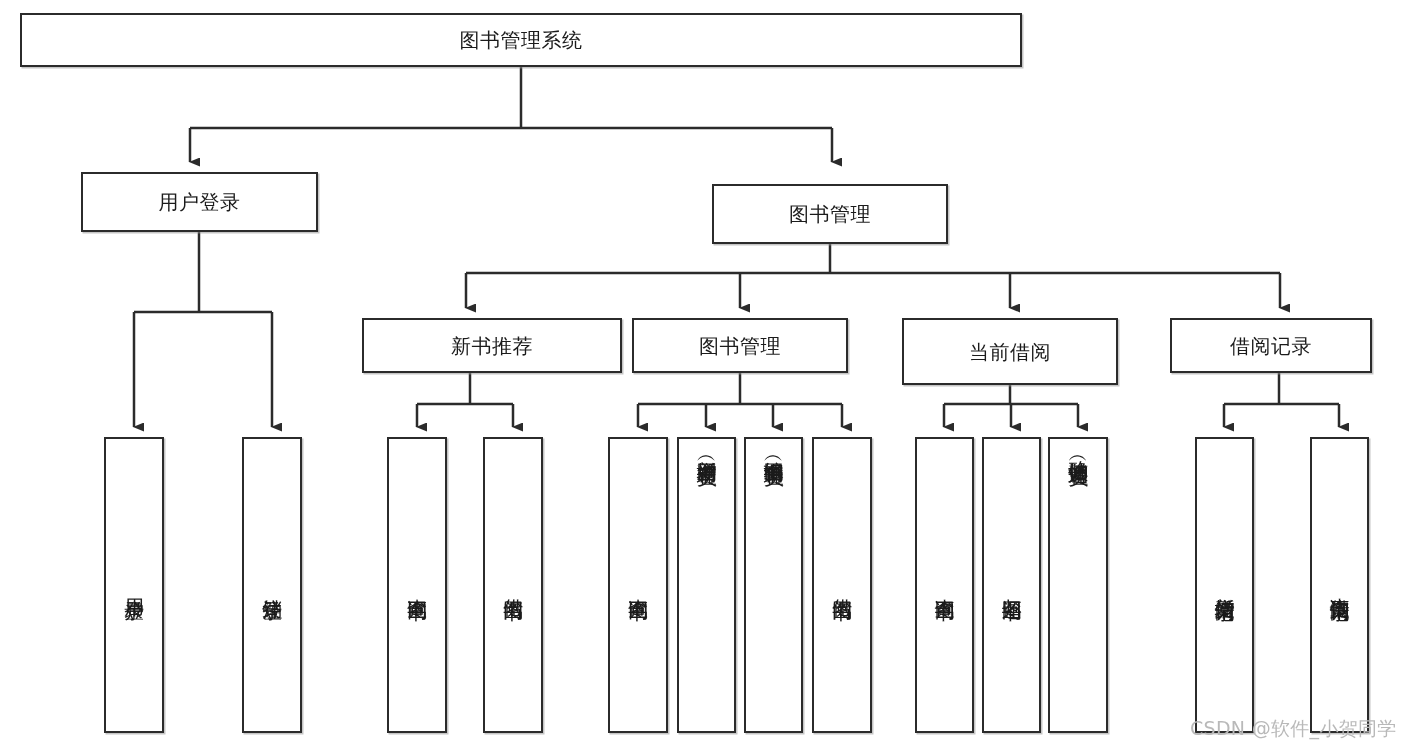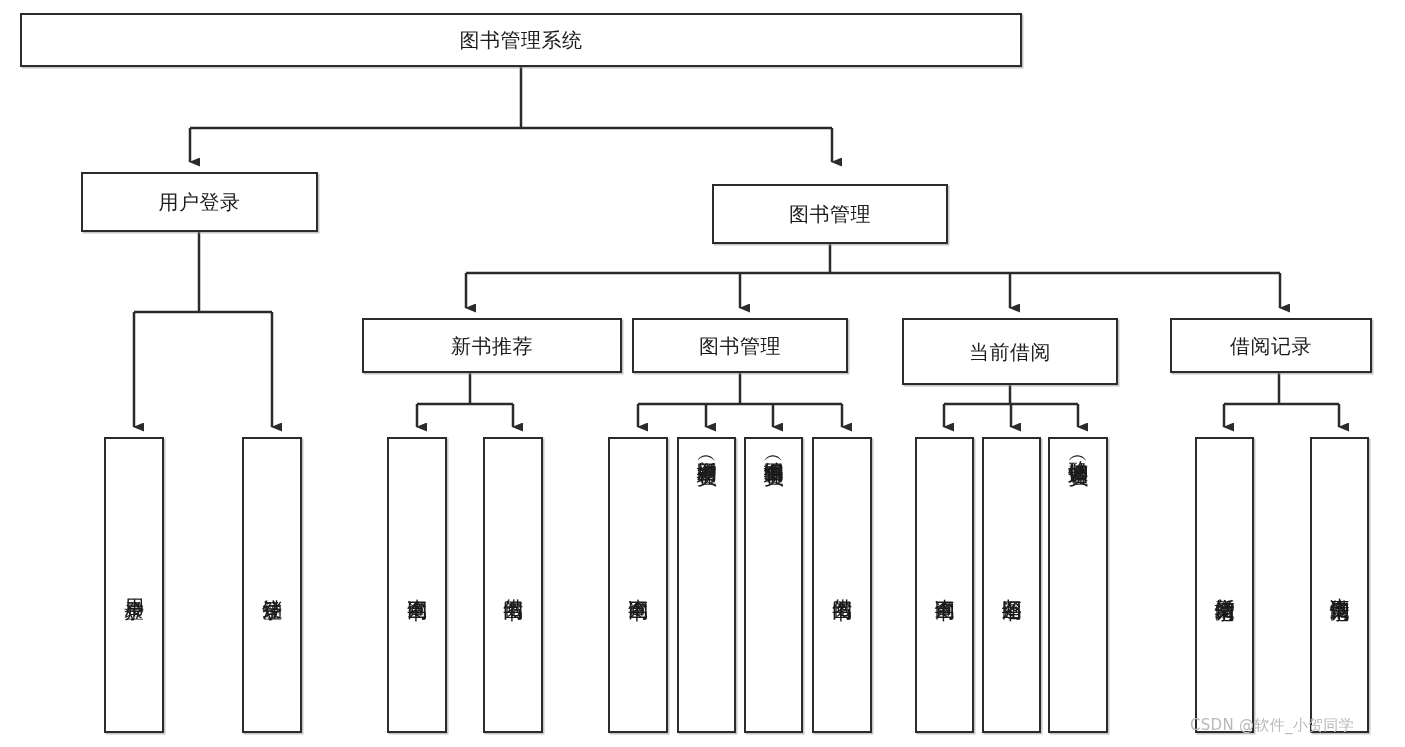--- a/index.html
+++ b/index.html
@@ -57,21 +57,21 @@
     align-items: flex-start;
     justify-content: center;
     padding-top: 6px;
   }
   .leaf-box.center-v {
     align-items: center;
     padding-top: 0;
   }
   .watermark {
     position: absolute;
-    font-size: 15px;
+    font-size: 19px;
     color: #b9b9b9;
     white-space: nowrap;
     letter-spacing: 0.3px;
     user-select: none;
   }
 </style>
 </head>
 <body>
 
 <div id="diagram-root">

